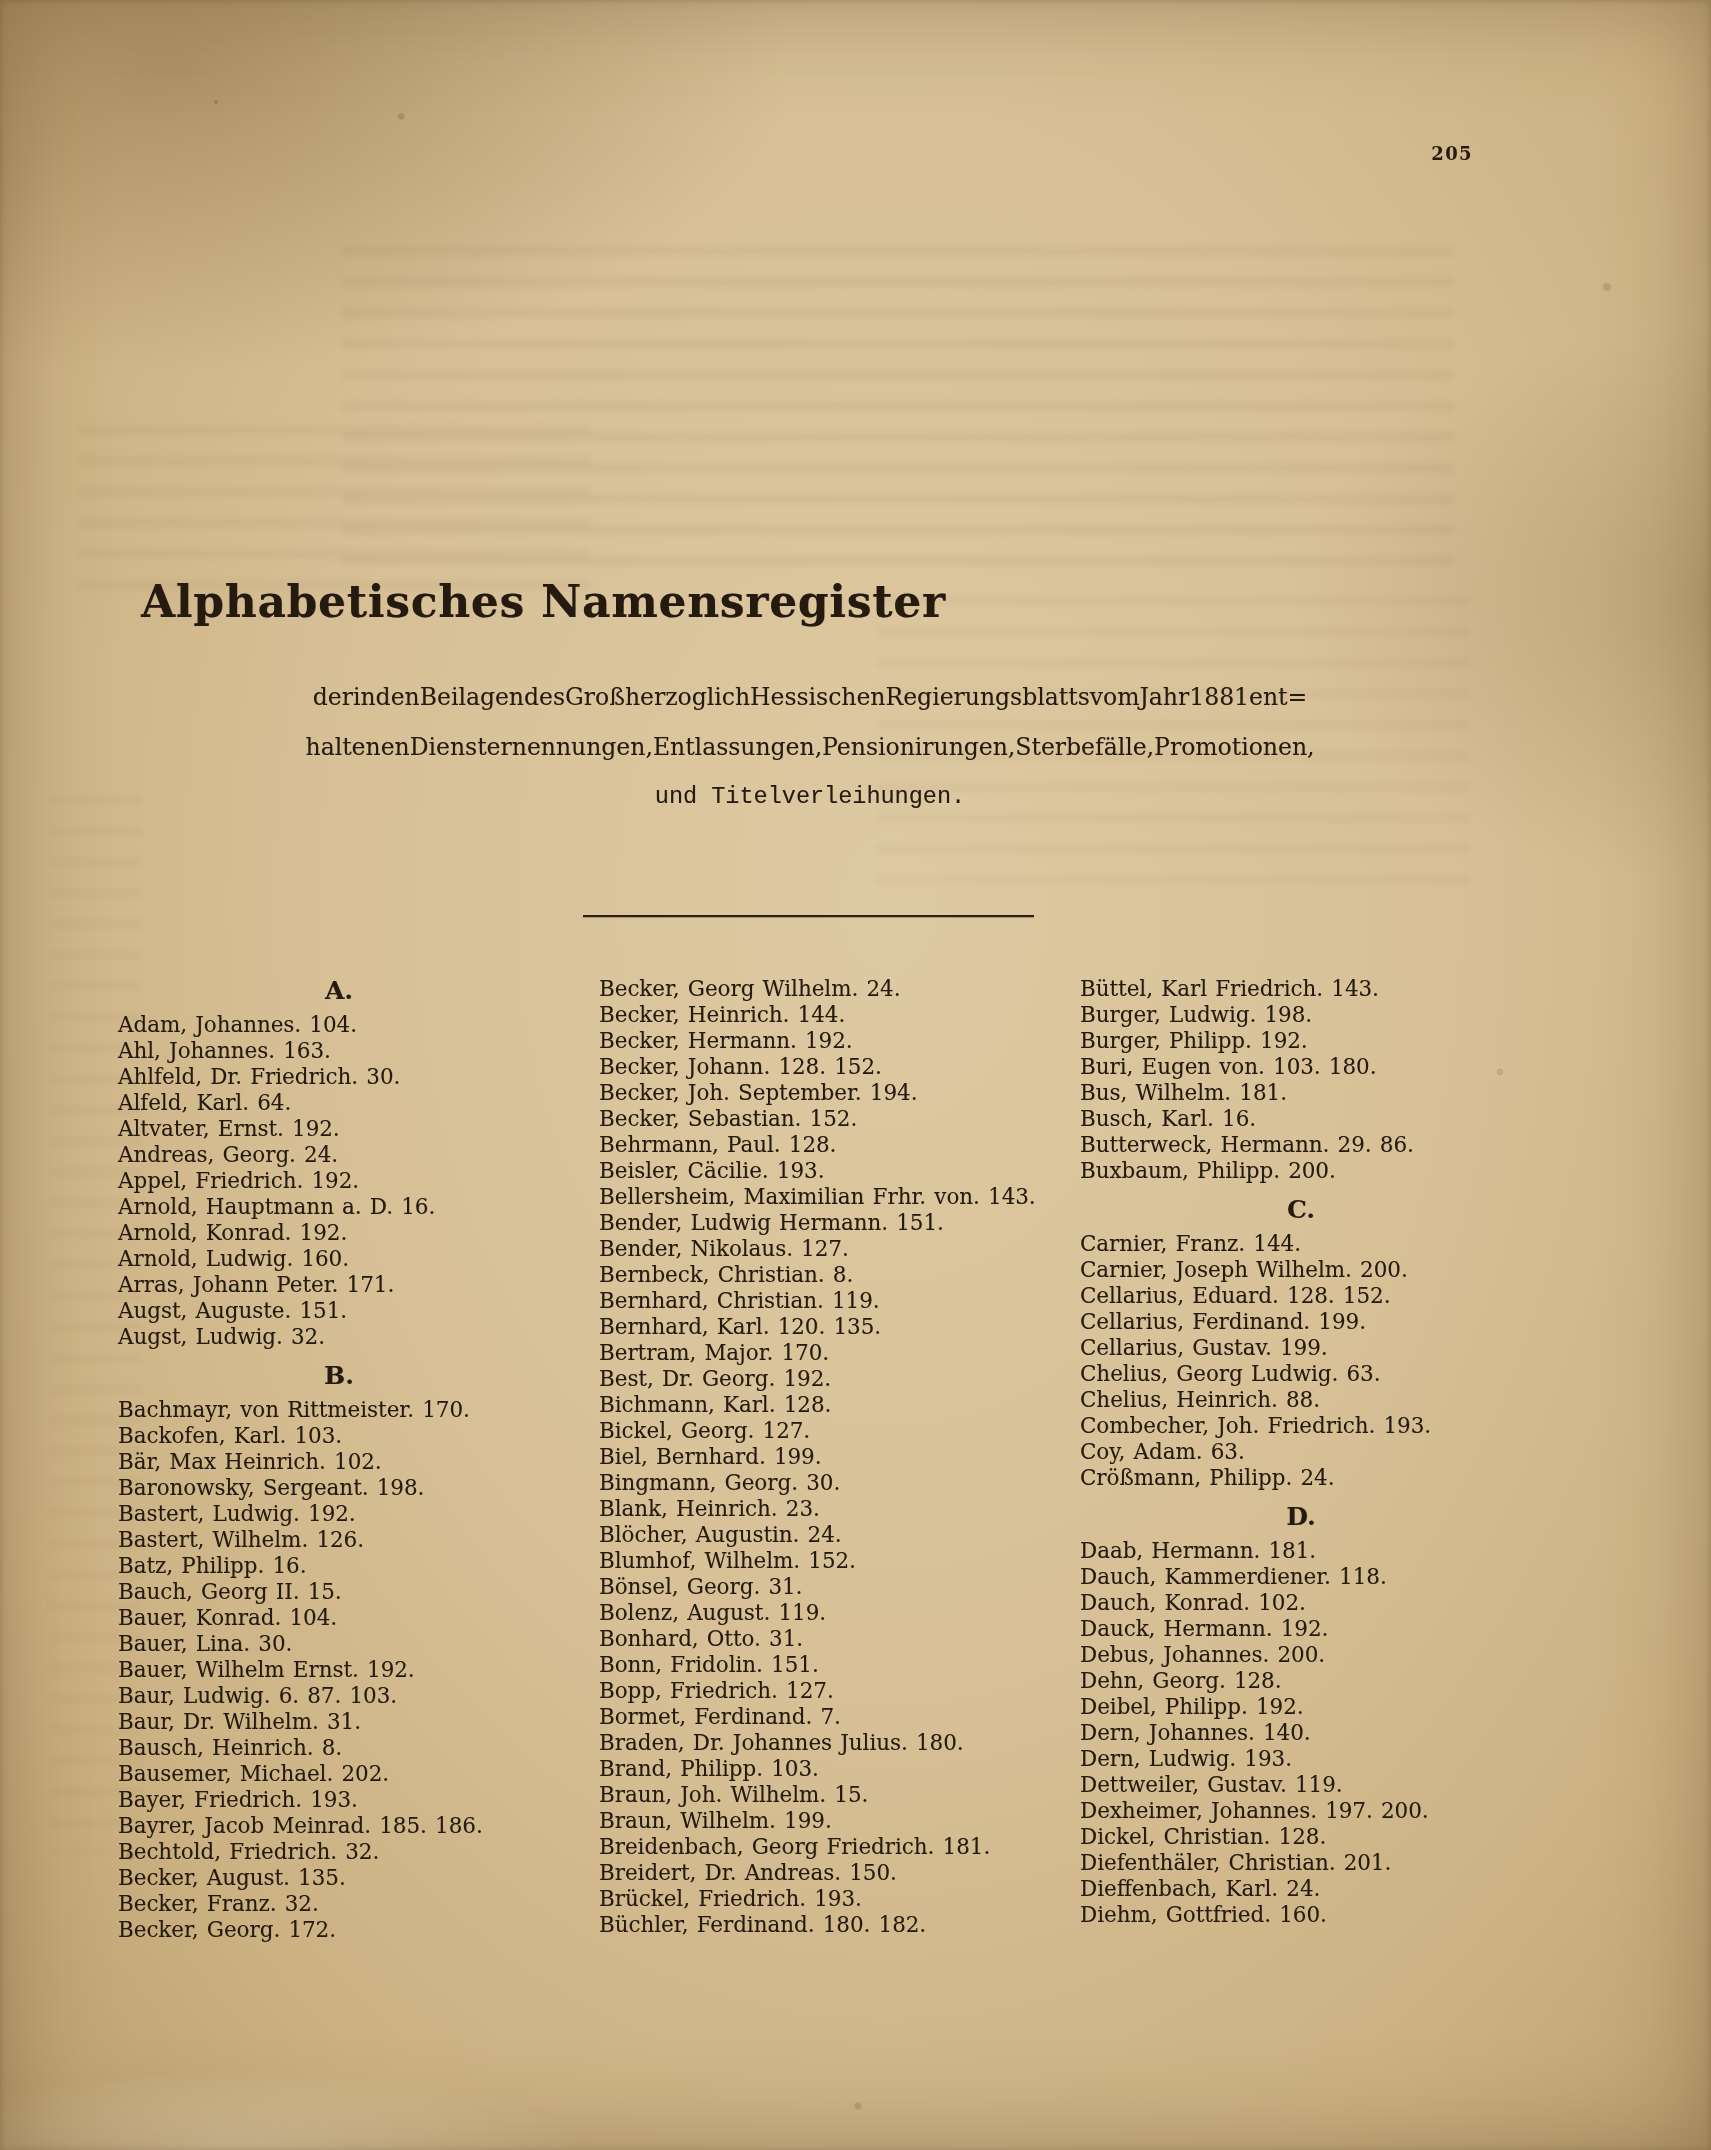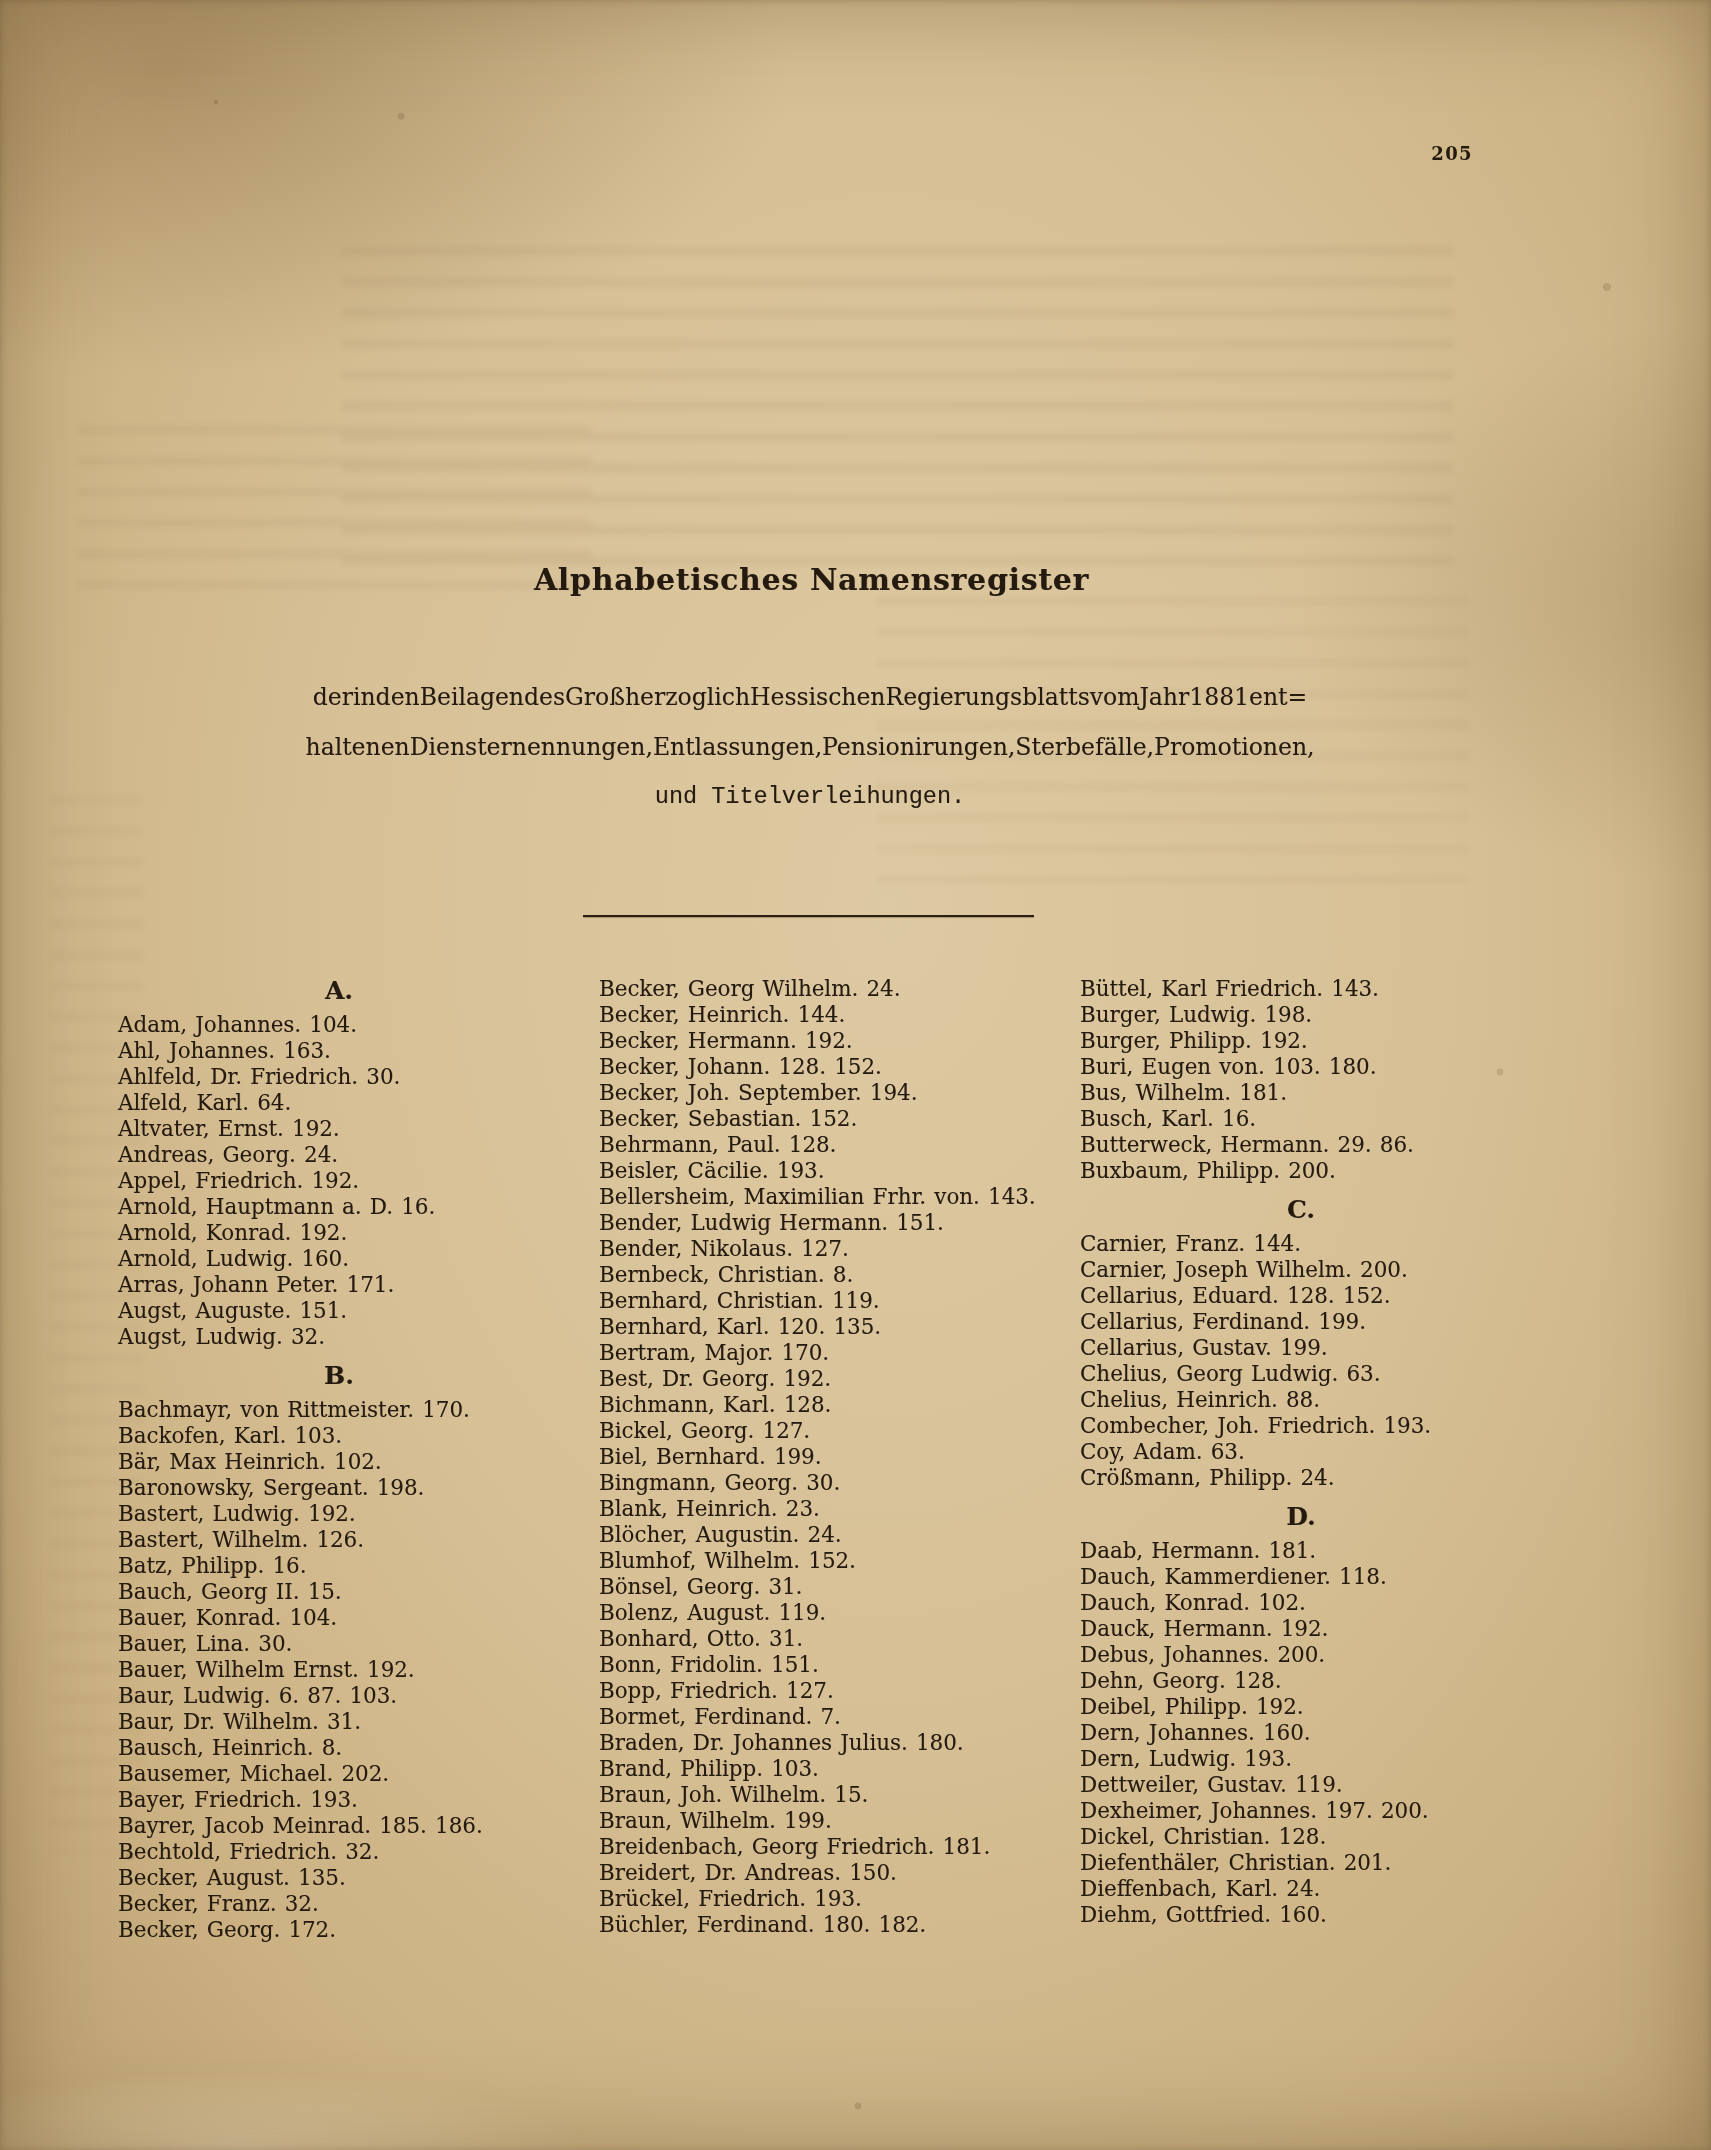--- a/index.html
+++ b/index.html
@@ -46,23 +46,23 @@
       -86px 1754px 0 2.1px rgba(90,60,30,.18),
       642px 2004px 0 1.4px rgba(90,60,30,.20);
   }
 
   .page-number {
     position: absolute; top: 143px; right: 238px;
     font-size: 18px; font-weight: 700; letter-spacing: 1.4px;
   }
 
   .title {
-    position: absolute; top: 560px; left: 125px; width: 1369px; margin: 2px;
-    text-align: center;
-    font-size: 30px; font-weight: 700; letter-spacing: 0.7px;
+    position: absolute; top: 560px; left: 125px; width: 1369px; margin: 16px;
+    text-align: left;
+    font-size: 44px; font-weight: 700; letter-spacing: 0.7px;
     text-shadow: 0.4px 0.4px 0 rgba(40,25,10,.35);
   }
 
   .intro { position: absolute; top: 672px; left: 126px; width: 1368px; }
   .intro-line { font-size: 23.5px; line-height: 50px; white-space: nowrap;
     text-shadow: 0.3px 0.3px 0 rgba(40,25,10,.3); }
   .intro-line.justified { display: flex; justify-content: center; }
   .intro-line.centered { text-align: center; white-space: normal; font-family: Liberation Mono, monospace; }
 
   .rule { position: absolute; top: 915px; left: 583px; width: 451px; height: 2.1px;
@@ -223,21 +223,21 @@
       <div class="entry">Coy, Adam. 63.</div>
       <div class="entry">Crößmann, Philipp. 24.</div>
       <div class="letter">D.</div>
       <div class="entry">Daab, Hermann. 181.</div>
       <div class="entry">Dauch, Kammerdiener. 118.</div>
       <div class="entry">Dauch, Konrad. 102.</div>
       <div class="entry">Dauck, Hermann. 192.</div>
       <div class="entry">Debus, Johannes. 200.</div>
       <div class="entry">Dehn, Georg. 128.</div>
       <div class="entry">Deibel, Philipp. 192.</div>
-      <div class="entry">Dern, Johannes. 160.</div>
+      <div class="entry">Dern, Johannes. 140.</div>
       <div class="entry">Dern, Ludwig. 193.</div>
       <div class="entry">Dettweiler, Gustav. 119.</div>
       <div class="entry">Dexheimer, Johannes. 197. 200.</div>
       <div class="entry">Dickel, Christian. 128.</div>
       <div class="entry">Diefenthäler, Christian. 201.</div>
       <div class="entry">Dieffenbach, Karl. 24.</div>
       <div class="entry">Diehm, Gottfried. 160.</div>
     </div>
   </div>
 

